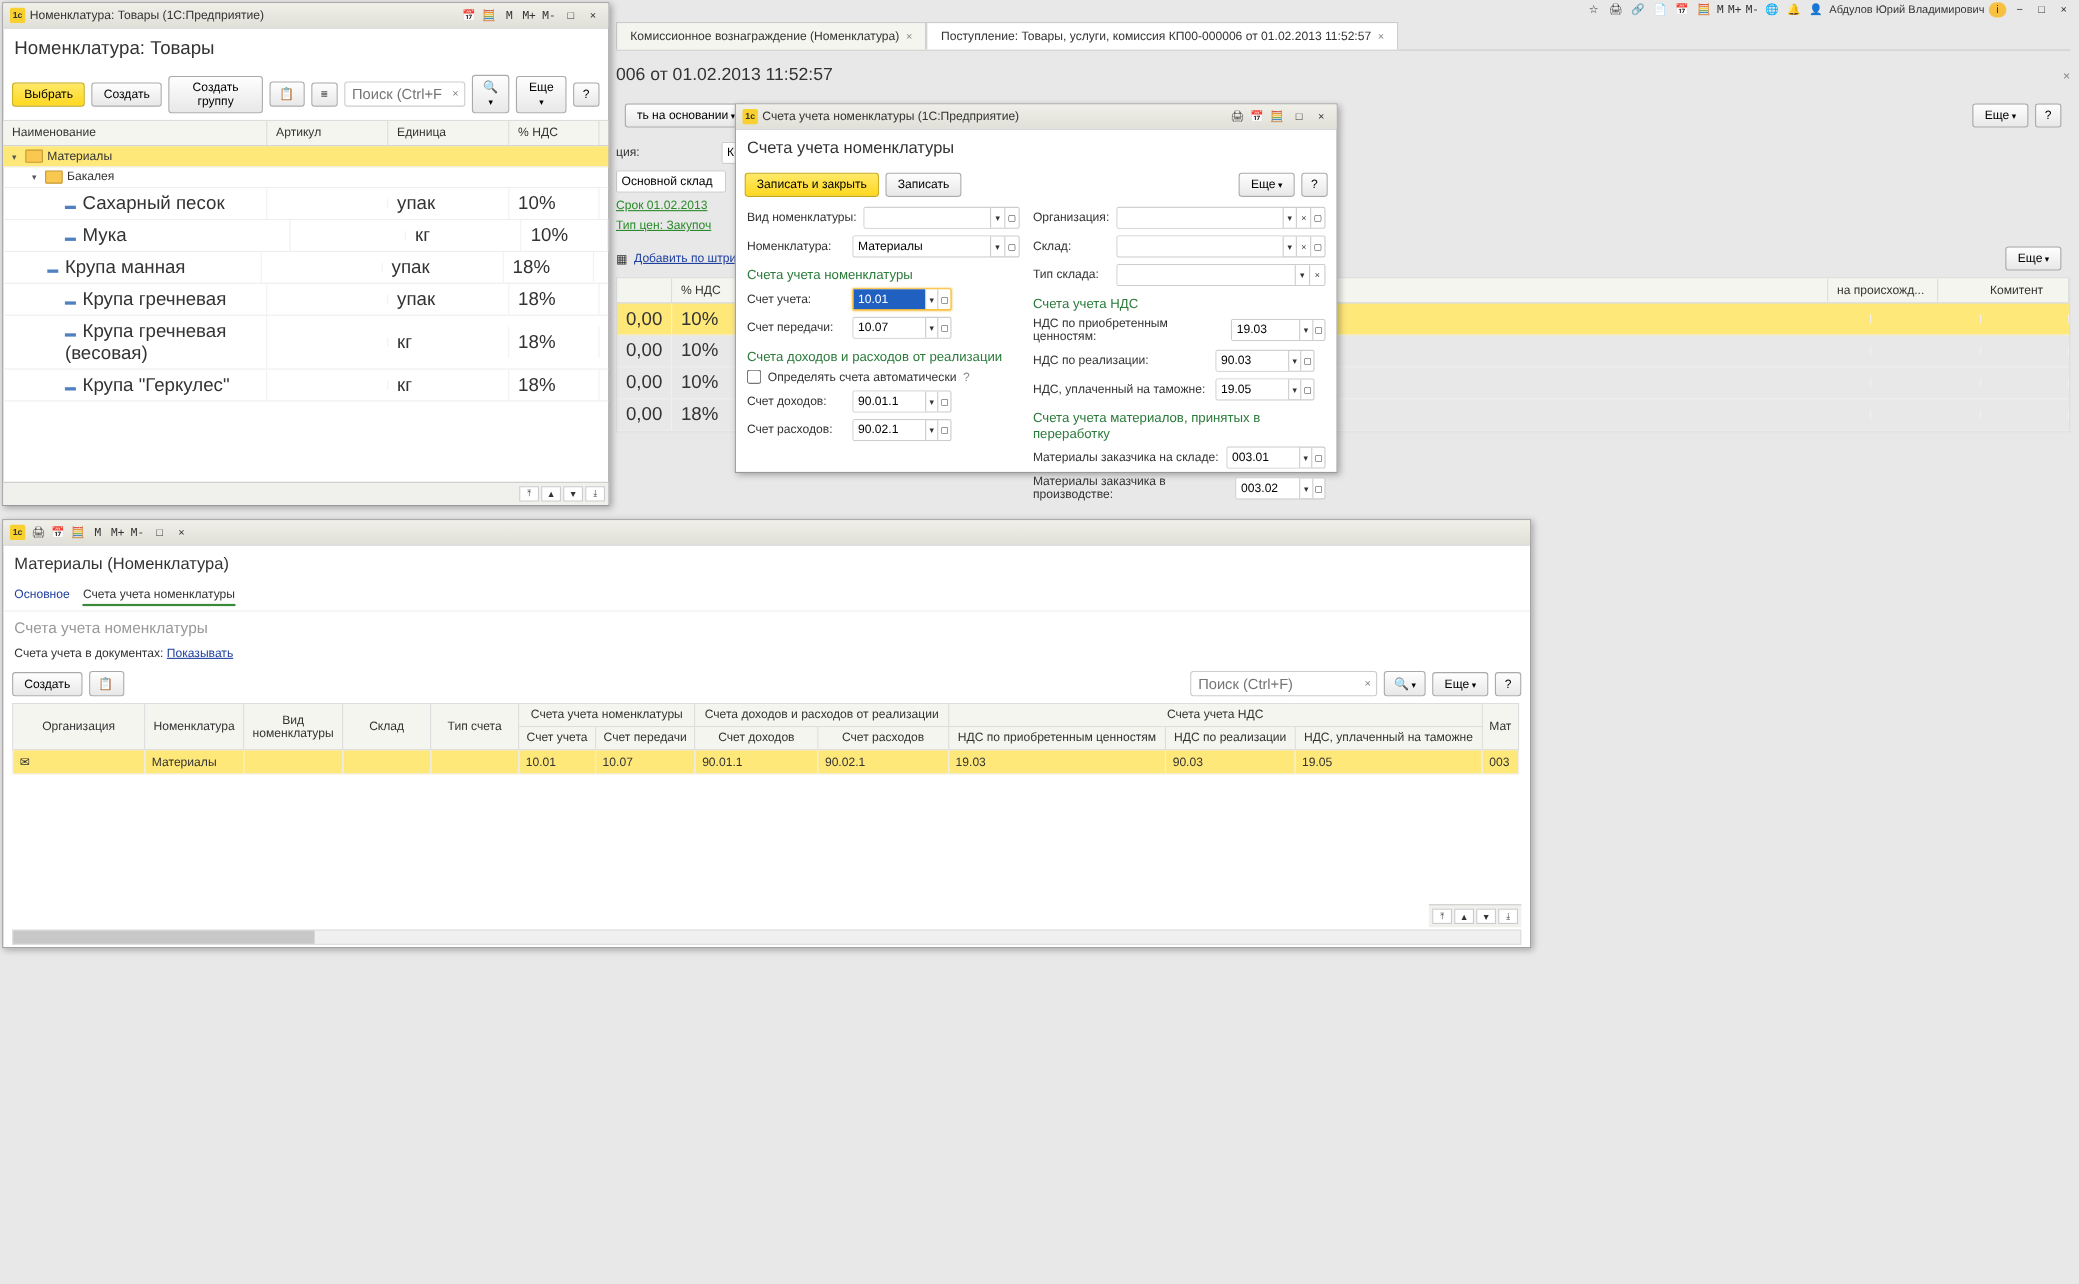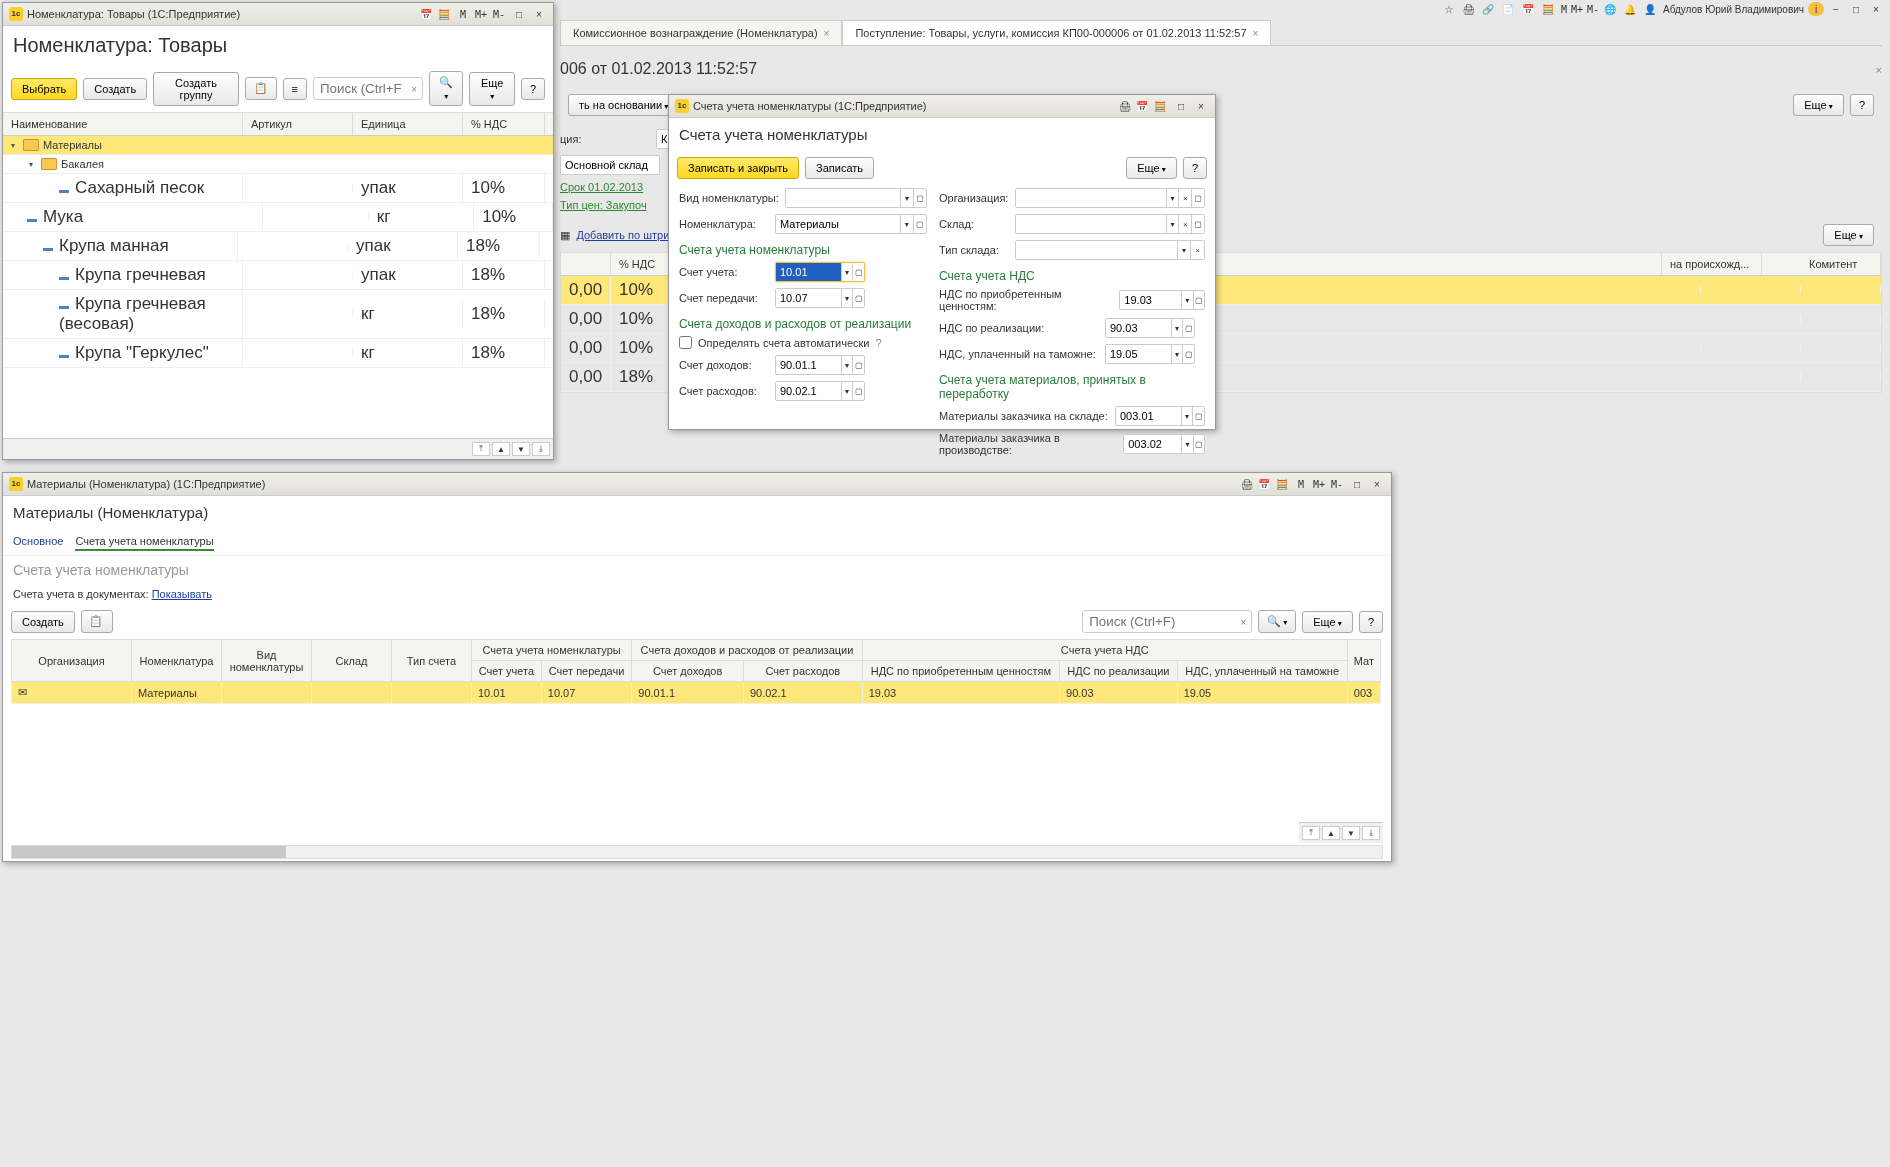--- a/index.html
+++ b/index.html
@@ -8,21 +8,21 @@
 .titlebar { background: linear-gradient(#f0f0e8, #e0e0d8); padding: 3px 6px; display: flex; align-items: center; gap: 4px; font-size: 11px; border-bottom: 1px solid #ccc; }
 .titlebar .title-text { flex: 1; }
 .titlebar .win-btn { width: 16px; height: 14px; display: inline-flex; align-items: center; justify-content: center; font-size: 10px; cursor: pointer; }
 .icon-1c { width: 14px; height: 14px; background: #f8d030; border-radius: 2px; display: inline-block; font-size: 8px; text-align: center; line-height: 14px; font-weight: bold; }
 .toolbar-icons { display: flex; gap: 2px; }
 .toolbar-icons span { width: 16px; height: 16px; display: inline-flex; align-items: center; justify-content: center; font-size: 10px; }
 .btn { background: linear-gradient(#fefefe,#e8e8e8); border: 1px solid #aaa; border-radius: 3px; padding: 4px 10px; font-size: 11px; cursor: pointer; }
 .btn-yellow { background: linear-gradient(#ffe968,#ffd820); border-color: #c8a810; }
 .btn-more::after { content: " ▾"; font-size: 8px; }
 .btn-q { padding: 4px 8px; }
-.page-title { font-size: 20px; padding: 8px 10px; }
+.page-title { font-size: 17px; padding: 8px 10px; }
 .action-bar { display: flex; gap: 6px; padding: 6px 8px; align-items: center; }
 .search-input { border: 1px solid #ccc; border-radius: 3px; padding: 3px 20px 3px 6px; position: relative; }
 .search-wrap { position: relative; display: inline-block; }
 .search-wrap .clear-x { position: absolute; right: 6px; top: 50%; transform: translateY(-50%); color: #888; cursor: pointer; font-size: 10px; }
 .grid { border-top: 1px solid #ddd; }
 .grid-header { display: flex; background: #f5f5f0; border-bottom: 1px solid #ccc; }
 .grid-header .gh { padding: 5px 8px; border-right: 1px solid #ddd; font-size: 11px; }
 .grid-row { display: flex; border-bottom: 1px solid #eee; align-items: center; }
 .grid-row .gc { padding: 4px 8px; border-right: 1px solid #f0f0f0; font-size: 17px; }
 .row-selected { background: #ffe87a; }
@@ -219,21 +219,21 @@
       <span>Бакалея</span>
     </div>
     <div id="win1-items">
         <div class="grid-row">
           <div class="gc" style="width:240px;padding-left:56px;"><span class="item-icon"></span><span>Сахарный песок</span></div>
           <div class="gc" style="width:110px;"></div>
           <div class="gc" style="width:110px;">упак</div>
           <div class="gc" style="width:82px;">10%</div>
         </div>
         <div class="grid-row">
-          <div class="gc" style="width:272px;padding-left:24px;"><span class="item-icon"></span><span>Мука</span></div>
+          <div class="gc" style="width:272px;padding-left:56px;"><span class="item-icon"></span><span>Мука</span></div>
           <div class="gc" style="width:110px;"></div>
           <div class="gc" style="width:110px;">кг</div>
           <div class="gc" style="width:82px;">10%</div>
         </div>
         <div class="grid-row">
           <div class="gc" style="width:203px;margin-left:32px;"><span class="item-icon"></span><span>Крупа манная</span></div>
           <div class="gc" style="width:110px;"></div>
           <div class="gc" style="width:110px;">упак</div>
           <div class="gc" style="width:82px;">18%</div>
         </div>
@@ -412,21 +412,20 @@
             <span class="combo-btn">▢</span>
           </div>
       </div>
     </div>
   </div>
 </div>
 
 <div class="window" style="left:2px; top:472px; width:1390px; height:390px;">
   <div class="titlebar">
     <span class="icon-1c">1c</span>
-    <span class="title-text">Материалы (Номенклатура)  (1С:Предприятие)</span>
     <div class="toolbar-icons">
       <span>🖨</span>
       <span>📅</span>
       <span>🧮</span>
       <span class="m-label">M</span>
       <span class="m-label">M+</span>
       <span class="m-label">M-</span>
     </div>
     <span class="win-btn">□</span>
     <span class="win-btn">×</span>

